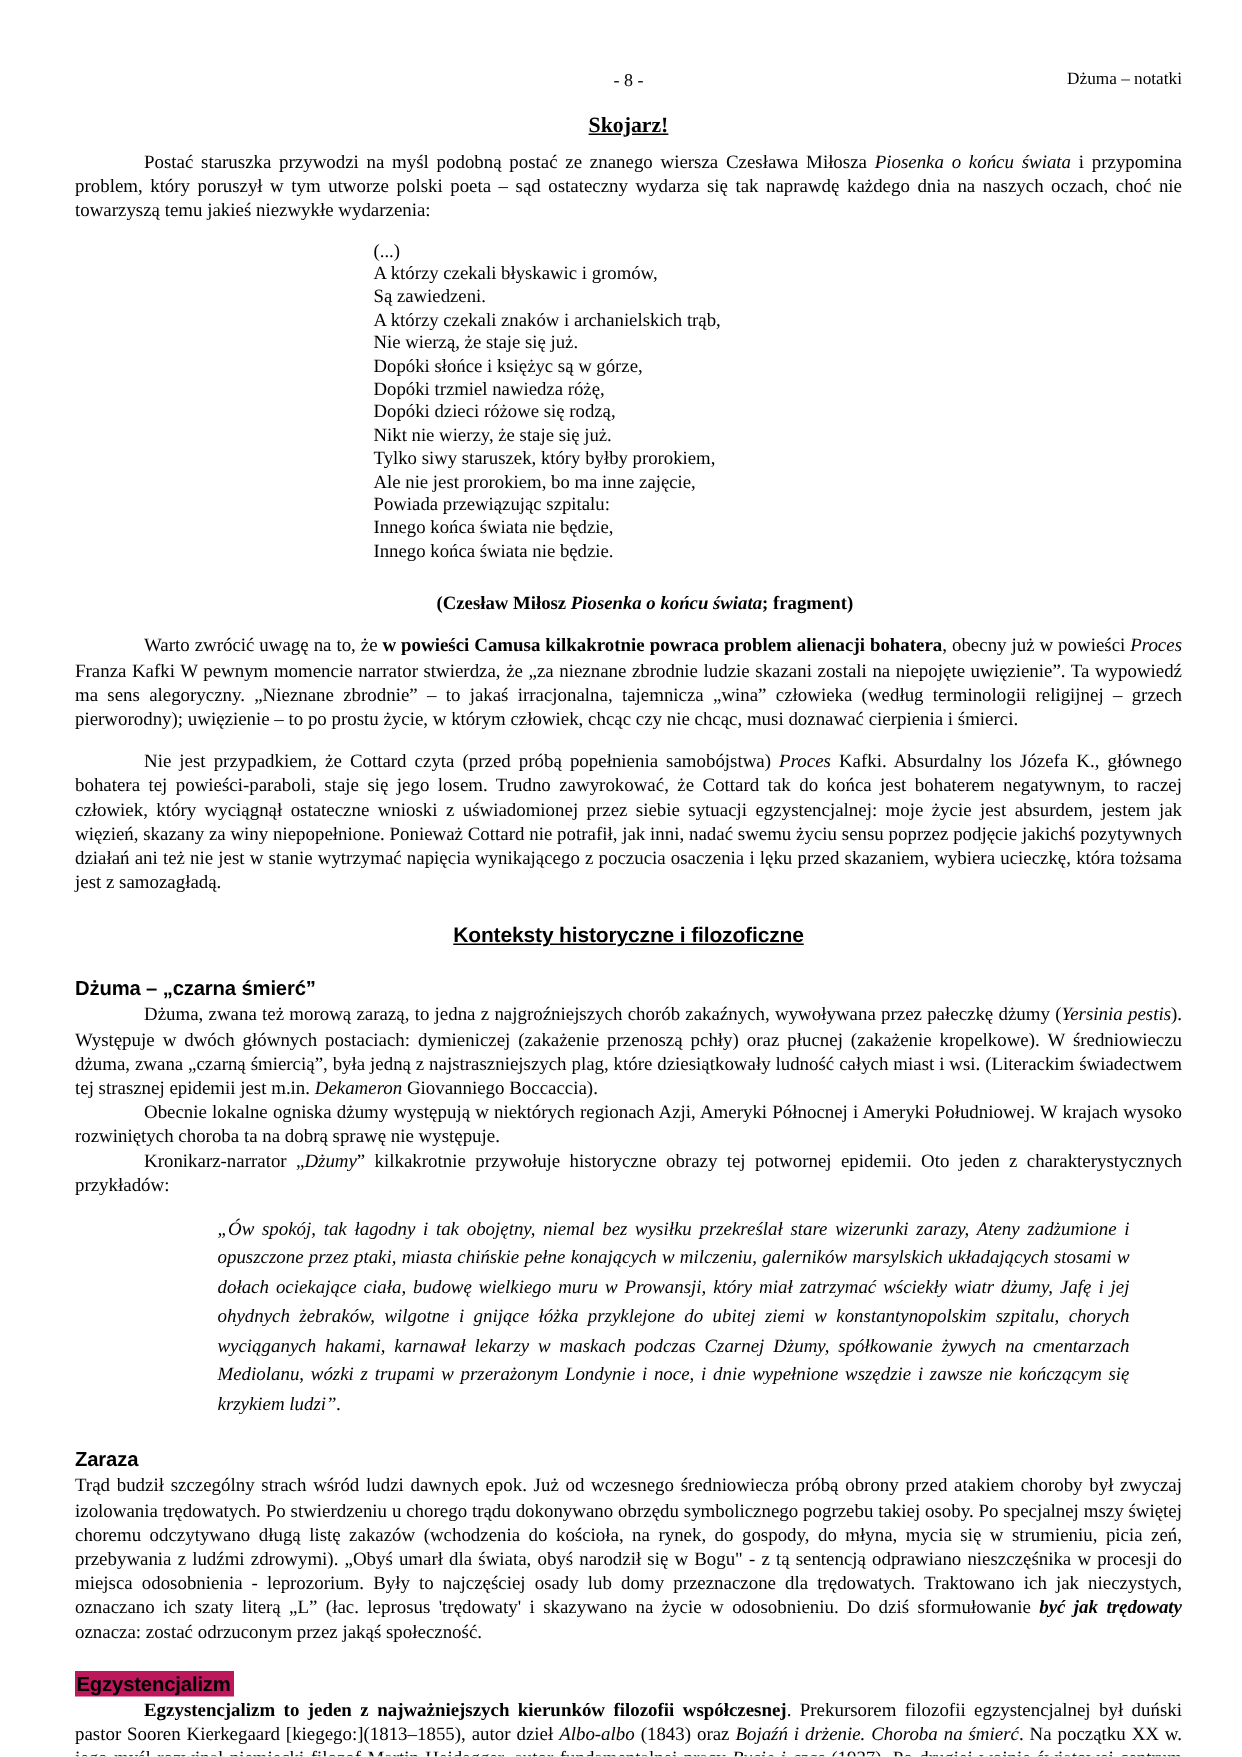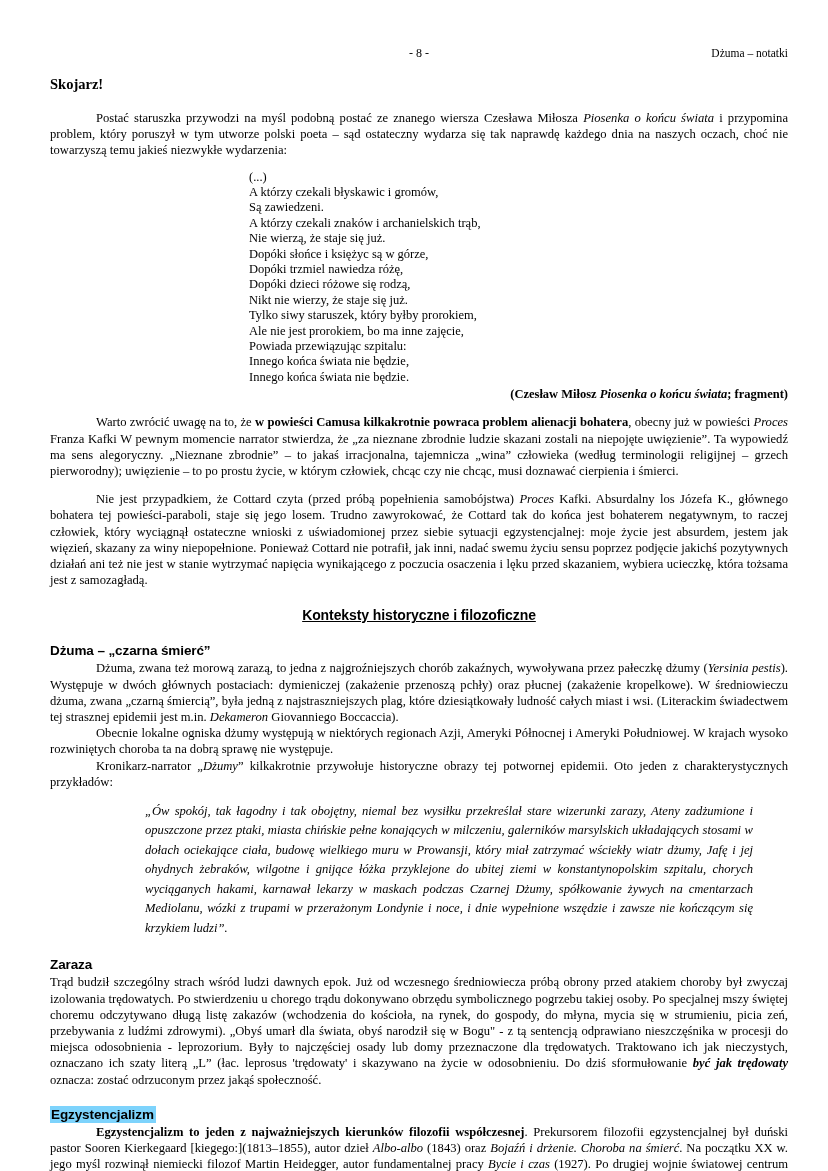--- a/index.html
+++ b/index.html
@@ -39,43 +39,45 @@
     right: 0;
     top: 0;
     font-size: 11.5px;
   }
 
   
   h2.serif-head {
     font-family: "Liberation Serif", "DejaVu Serif", serif;
     font-size: 14.5px;
     font-weight: bold;
-    margin: 8px 0 18px 0;
+    text-decoration: underline;
+    margin: 8px 0 8px 0;
     line-height: 16px;
+    text-align: center;
   }
   h2.sans-head {
     font-family: "Liberation Sans", "DejaVu Sans", sans-serif;
     font-size: 14px;
     font-weight: bold;
     text-decoration: underline;
     margin: 19px 0 6px 0;
     line-height: 17px;
     letter-spacing: -0.1px;
     text-align: center;
   }
   h3.sans-sub {
     font-family: "Liberation Sans", "DejaVu Sans", sans-serif;
     font-size: 13.5px;
     font-weight: bold;
     margin: 18px 0 1px 0;
     line-height: 17px;
     letter-spacing: -0.1px;
   }
   h3.sans-sub .hl {
-    background: #7dd3fc;
+    background: #be185d;
     padding: 1px 2px 1px 1px;
   }
 
   
   p.body {
     font-size: 12.6px;
     line-height: 16.2px;
     text-align: justify;
     margin: 0 0 0 0;
     text-indent: 46px;
@@ -93,23 +95,23 @@
     margin: 11px 0 0 0;
     padding-left: 199px;
     font-size: 12.5px;
     line-height: 15.4px;
   }
   .poem .line { white-space: pre-wrap; }
   .poem-attrib {
     font-size: 12.5px;
     font-weight: bold;
     line-height: 16px;
-    margin-top: 1px;
+    margin-top: 19px;
     padding-left: 199px;
-    text-align: right;
+    text-align: left;
   }
   .poem-attrib .inner { margin-left: 42px; }
 
   
   .quote-block {
     margin: 12px 0 12px 0;
     padding: 0 35px 0 95px;
     font-size: 12.6px;
     line-height: 19.5px;
     font-style: italic;

